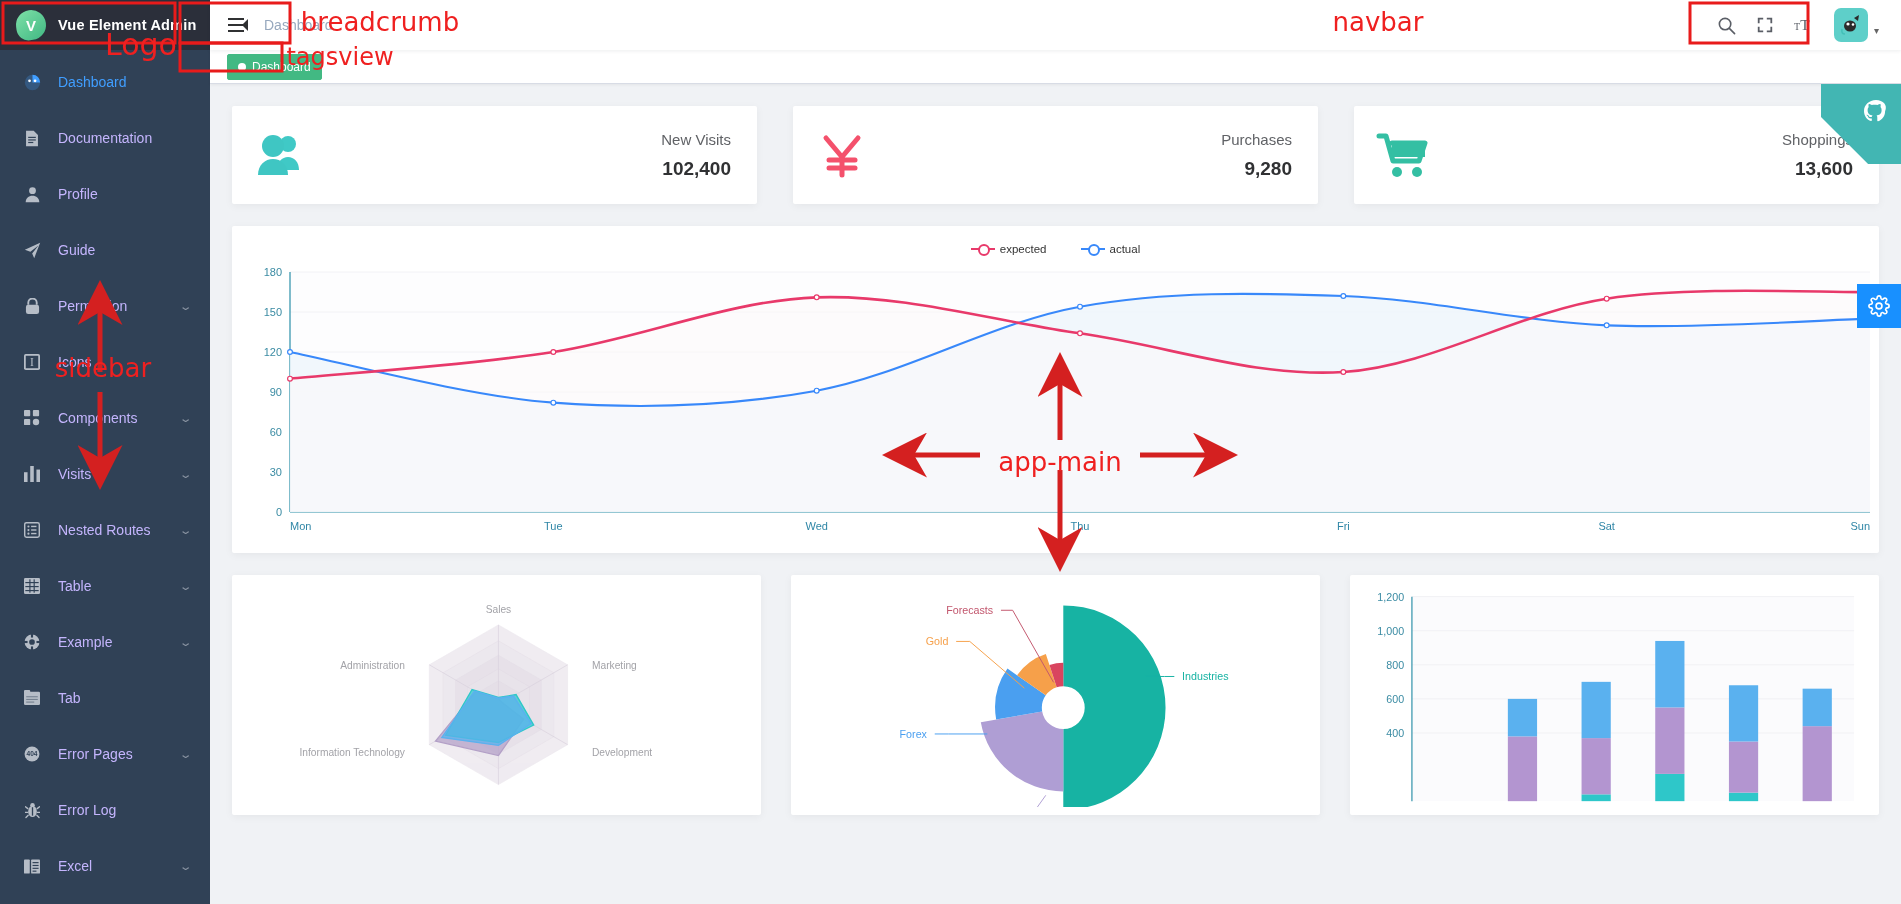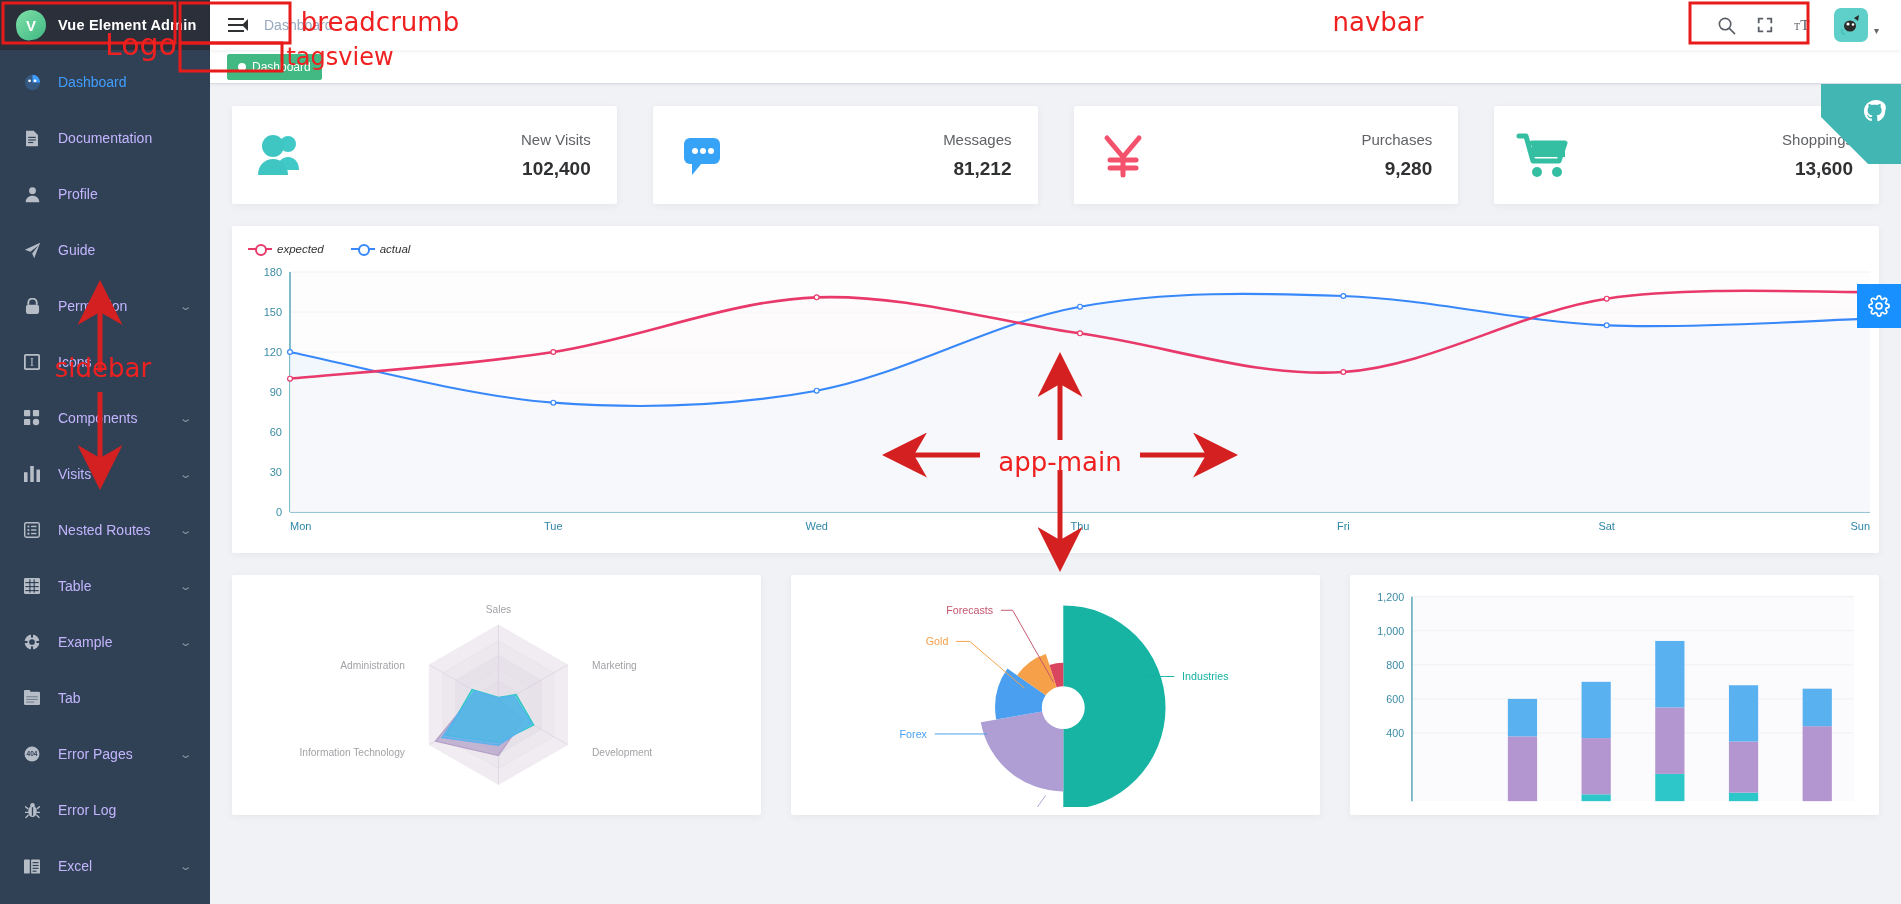--- a/index.html
+++ b/index.html
@@ -110,22 +110,22 @@
   .panel-title { font-size: 15px; color: #606266; margin-bottom: 10px; }
   .panel-num { font-size: 19px; color: #303133; font-weight: bold; }
 
   
   #line-card {
     margin-top: 22px; background: #fff; height: 327px;
     border-radius: 2px; box-shadow: 0 2px 8px rgba(0,0,0,.05);
     padding: 12px 16px 6px 16px; position: relative;
   }
   #line-legend {
-    display: flex; gap: 27px;
-    align-items: center; height: 22px; font-style: italic;
+    display: flex; justify-content: center; gap: 34px;
+    align-items: center; height: 22px;
   }
   .lg-item { display: flex; align-items: center; gap: 5px; font-size: 11.5px; color: #333; }
   .lg-mark { width: 24px; height: 10px; position: relative; }
   .lg-mark::before {
     content:""; position:absolute; left:0; top:4px; width:24px; height:2px;
     background: currentColor;
   }
   .lg-mark::after {
     content:""; position:absolute; left:7px; top:0px; width:8px; height:8px;
     border-radius:50%; border:2px solid currentColor; background:#fff;
@@ -431,35 +431,20 @@
             <circle cx="18" cy="16" r="11" fill="#3fc6c3"></circle>
             <path d="M3 45c0-10 7-16 15-16s15 6 15 16z" fill="#3fc6c3"></path>
           </svg>
         </div>
         <div class="panel-text">
           <div class="panel-title">New Visits</div>
           <div class="panel-num">102,400</div>
         </div>
       </div>
 
-      <div class="panel-card">
-        <div class="panel-icon">
-          <svg width="52" height="50" viewBox="0 0 52 50">
-            <rect x="8" y="8" width="36" height="26" rx="6" fill="#36a3f7"></rect>
-            <path d="M16 33 L16 45 L26 33 Z" fill="#36a3f7"></path>
-            <circle cx="19" cy="21" r="3" fill="#fff"></circle>
-            <circle cx="27" cy="21" r="3" fill="#fff"></circle>
-            <circle cx="35" cy="21" r="3" fill="#fff"></circle>
-          </svg>
-        </div>
-        <div class="panel-text">
-          <div class="panel-title">Messages</div>
-          <div class="panel-num">81,212</div>
-        </div>
-      </div>
 
       <div class="panel-card">
         <div class="panel-icon">
           <svg width="52" height="50" viewBox="0 0 52 50">
             <g stroke="#f4516c" stroke-width="5" stroke-linecap="round" fill="none">
               <line x1="10" y1="8" x2="26" y2="27"></line>
               <line x1="42" y1="8" x2="26" y2="27"></line>
               <line x1="26" y1="27" x2="26" y2="45"></line>
               <line x1="13" y1="30" x2="39" y2="30"></line>
               <line x1="13" y1="38" x2="39" y2="38"></line>

